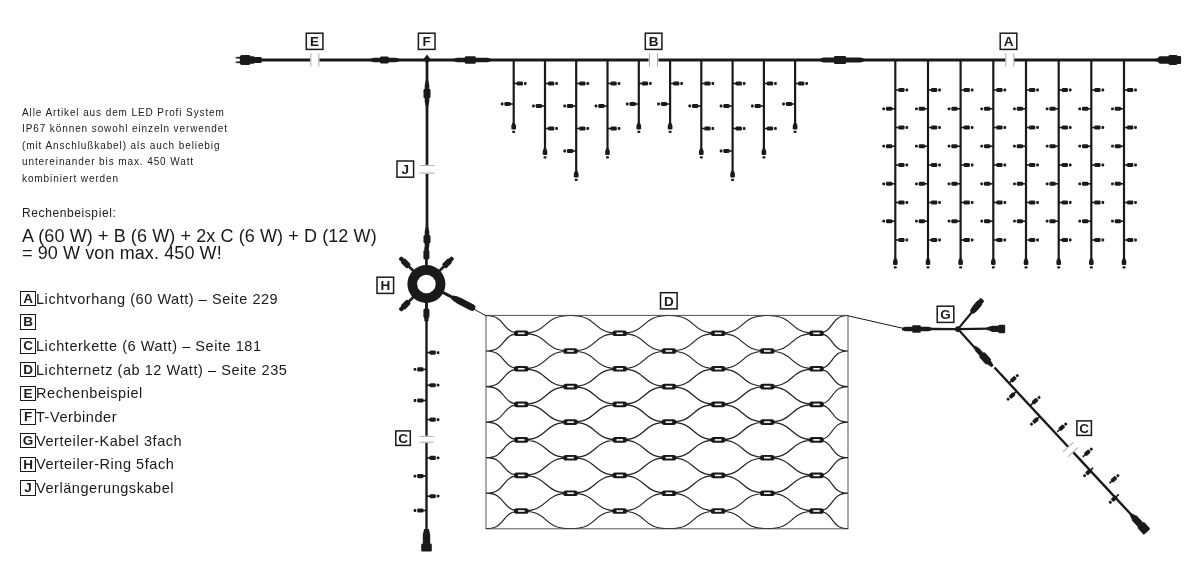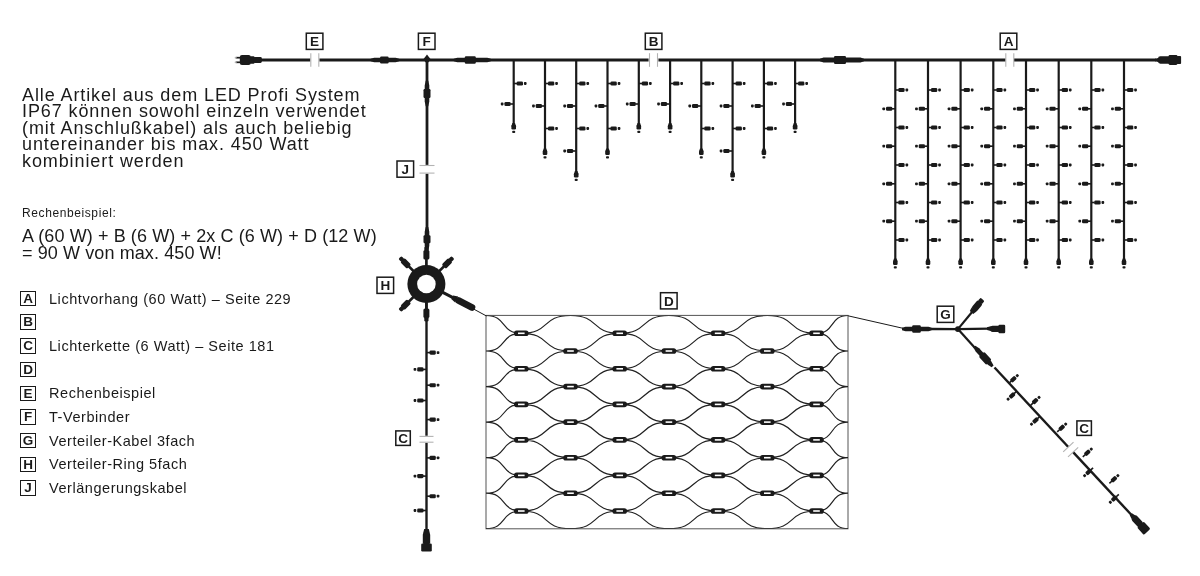--- a/index.html
+++ b/index.html
@@ -1,23 +1,23 @@
 <!DOCTYPE html>
 <html><head><meta charset="utf-8">
 <style>
 html,body{margin:0;padding:0;background:#fff;width:1200px;height:576px;overflow:hidden}
 body{font-family:"Liberation Sans",sans-serif;color:#1a1a1a;position:relative;-webkit-font-smoothing:antialiased}
-#intro{position:absolute;left:22px;top:87px;font-size:18px;line-height:16.4px;letter-spacing:.9px}
+#intro{position:absolute;left:22px;top:105px;font-size:10px;line-height:16.4px;letter-spacing:.9px}
 #calc1{position:absolute;left:22px;top:206px;font-size:12px;letter-spacing:.6px}
 #calc2{position:absolute;left:22px;top:228.3px;font-size:18px;line-height:16.4px;letter-spacing:.1px}
 #legend{position:absolute;left:20px;top:290px;font-size:14.5px}
 .lrow{position:absolute;left:0;height:17px;display:flex;align-items:center}
 .lbox{display:inline-block;width:14px;height:13.4px;border:1.7px solid #1a1a1a;
  font-weight:bold;font-size:13.5px;text-align:center;line-height:13.6px;letter-spacing:0}
-.ltxt{margin-left:13px;white-space:nowrap;letter-spacing:.55px}
+.ltxt{white-space:nowrap;letter-spacing:.55px}
 svg{position:absolute;left:0;top:0}
 </style></head>
 <body>
 
 <div id="intro">Alle Artikel aus dem LED Profi System<br>IP67 können sowohl einzeln verwendet<br>(mit Anschlußkabel) als auch beliebig<br>untereinander bis max. 450 Watt<br>kombiniert werden</div>
 
 <div id="calc1">Rechenbeispiel:</div>
 <div id="calc2">A (60 W) + B (6 W) + 2x C (6 W) + D (12 W)<br>= 90 W von max. 450 W!</div>
 
 <div id="legend">
@@ -27,20 +27,21 @@
     </div>
 <div class="lrow" style="top:23.7px">
       <span class="lbox">B</span>
     </div>
 <div class="lrow" style="top:47.4px">
       <span class="lbox">C</span>
       <span class="ltxt">Lichterkette (6 Watt) – Seite 181</span>
     </div>
 <div class="lrow" style="top:71.1px">
       <span class="lbox">D</span>
+      <span class="ltxt">Lichternetz (ab 12 Watt) – Seite 235</span>
     </div>
 <div class="lrow" style="top:94.8px">
       <span class="lbox">E</span>
       <span class="ltxt">Rechenbeispiel</span>
     </div>
 <div class="lrow" style="top:118.5px">
       <span class="lbox">F</span>
       <span class="ltxt">T-Verbinder</span>
     </div>
 <div class="lrow" style="top:142.2px">

